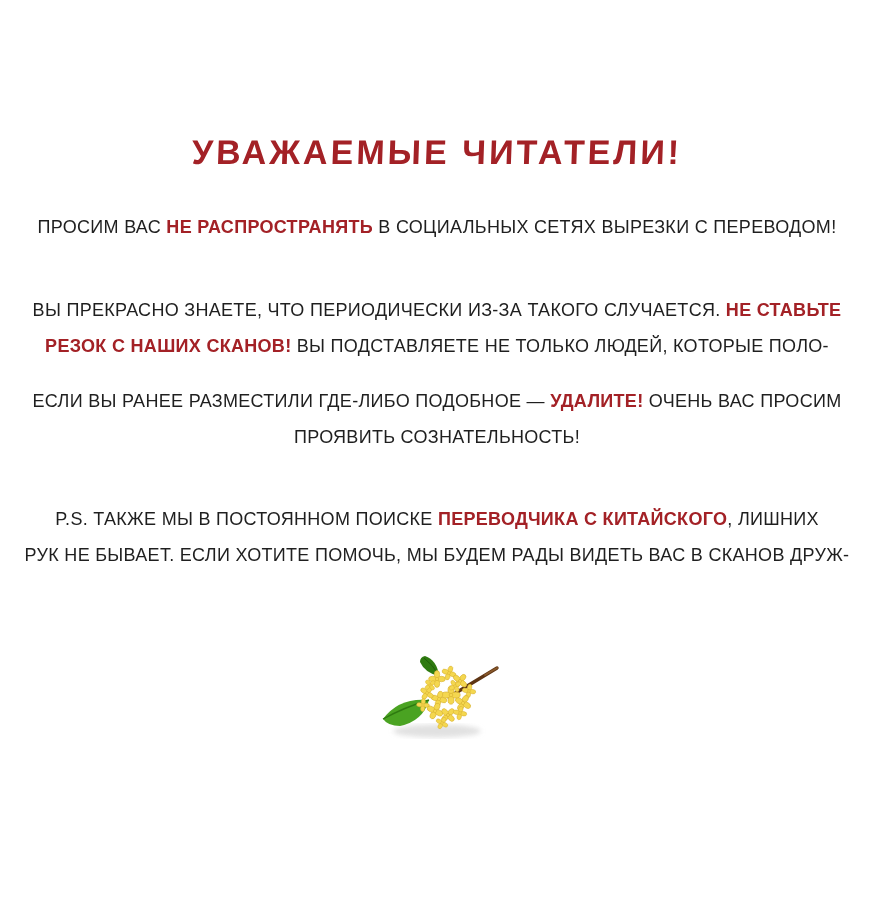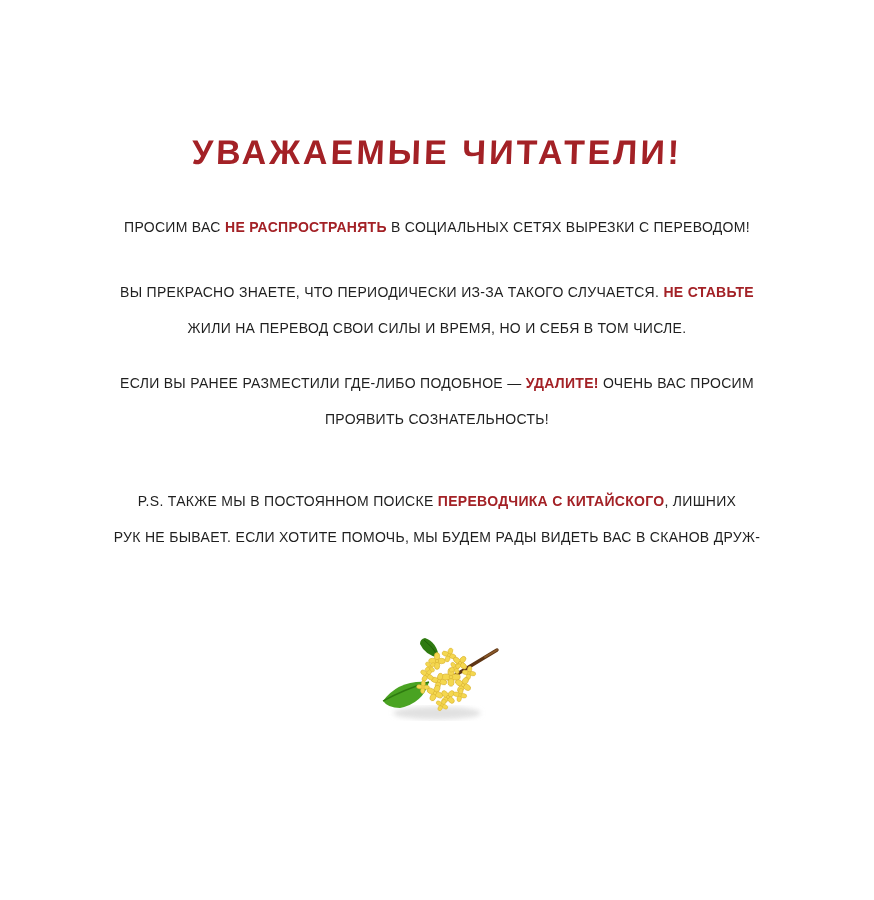--- a/index.html
+++ b/index.html
@@ -35,31 +35,31 @@
     color:var(--red);
     font-size:34px;
     font-weight:700;
     letter-spacing:3px;
     line-height:44px;
     transform:skewX(-2deg);
   }
   .body-text{display:block;}
   .para{text-align:center;}
   .para .line{
-    font-size:14px;
+    font-size:18px;
     line-height:36px;
     letter-spacing:0.3px;
     white-space:nowrap;
     color:var(--black);
     font-weight:400;
   }
   .seg.red{color:var(--red);font-weight:700;}
   .seg.black{color:var(--black);}
   .para-no-spread{margin-top:35px;}
-  .para-hashtags{margin-top:29px;}
+  .para-hashtags{margin-top:47px;}
   .para-delete{margin-top:19px;}
   .para-ps{margin-top:46px;}
   .flower-wrap{
     margin:80px auto 0 auto;
     width:140px;
     height:90px;
   }
   .flower-wrap svg{display:block;width:100%;height:100%;}
   .floret{fill:var(--petal);stroke:var(--petal-stroke);stroke-width:.6;}
 </style>
@@ -69,21 +69,21 @@
 <main class="page">
 
   <h1 class="title">УВАЖАЕМЫЕ ЧИТАТЕЛИ!</h1>
 
   <section class="body-text" id="paragraphs">
       <div class="para para-no-spread">
         <div class="line"><span class="seg black">ПРОСИМ ВАС </span><span class="seg red">НЕ РАСПРОСТРАНЯТЬ</span><span class="seg black"> В СОЦИАЛЬНЫХ СЕТЯХ ВЫРЕЗКИ С ПЕРЕВОДОМ!</span></div>
       </div>
       <div class="para para-hashtags">
         <div class="line"><span class="seg black">ВЫ ПРЕКРАСНО ЗНАЕТЕ, ЧТО ПЕРИОДИЧЕСКИ ИЗ-ЗА ТАКОГО СЛУЧАЕТСЯ. </span><span class="seg red">НЕ СТАВЬТЕ</span></div>
-        <div class="line"><span class="seg black">ЖИЛИ НА ПЕРЕВОД СВОИ СИЛЫ И ВРЕМЯ, НО И СЕБЯ В ТОМ ЧИСЛЕ.</span></div>
+        <div class="line"><span class="seg red">РЕЗОК С НАШИХ СКАНОВ! </span><span class="seg black">ВЫ ПОДСТАВЛЯЕТЕ НЕ ТОЛЬКО ЛЮДЕЙ, КОТОРЫЕ ПОЛО-</span></div>
       </div>
       <div class="para para-delete">
         <div class="line"><span class="seg black">ЕСЛИ ВЫ РАНЕЕ РАЗМЕСТИЛИ ГДЕ-ЛИБО ПОДОБНОЕ — </span><span class="seg red">УДАЛИТЕ!</span><span class="seg black"> ОЧЕНЬ ВАС ПРОСИМ</span></div>
         <div class="line"><span class="seg black">ПРОЯВИТЬ СОЗНАТЕЛЬНОСТЬ!</span></div>
       </div>
       <div class="para para-ps">
         <div class="line"><span class="seg black">P.S. ТАКЖЕ МЫ В ПОСТОЯННОМ ПОИСКЕ </span><span class="seg red">ПЕРЕВОДЧИКА С КИТАЙСКОГО</span><span class="seg black">, ЛИШНИХ</span></div>
         <div class="line"><span class="seg black">РУК НЕ БЫВАЕТ. ЕСЛИ ХОТИТЕ ПОМОЧЬ, МЫ БУДЕМ РАДЫ ВИДЕТЬ ВАС В СКАНОВ ДРУЖ-</span></div>
       </div>
     </section>

